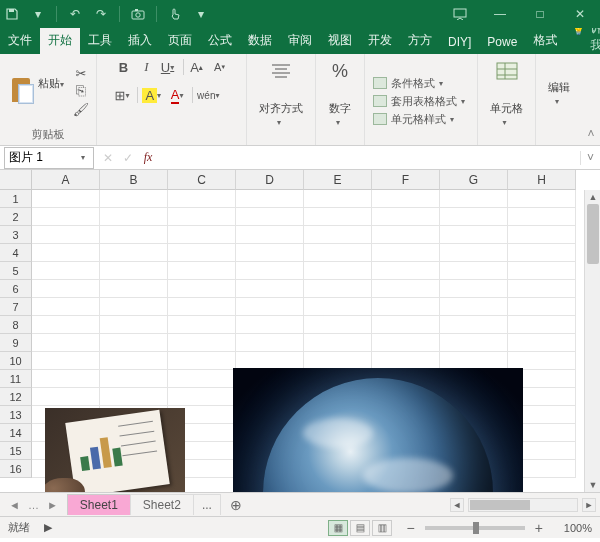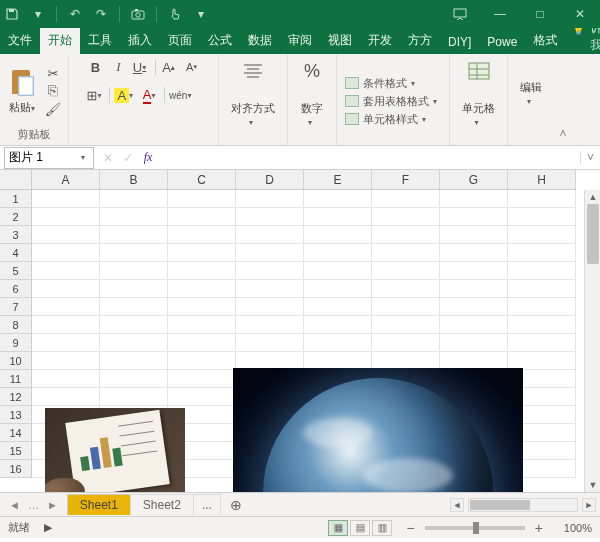--- a/index.html
+++ b/index.html
@@ -12,40 +12,40 @@
 .winbtns { position:absolute; right:0; display:flex; }
 .winbtn { width:40px; height:28px; display:flex; align-items:center; justify-content:center; color:#bfe3d0; cursor:pointer; }
 .ribbontabs { height:26px; background:#0f7040; display:flex; align-items:flex-end; color:#fff; font-size:12px; }
 .rtab { padding:5px 8px 5px; cursor:pointer; color:#e8f3ed; white-space:nowrap; }
 .rtab.active { background:#f3f2f1; color:#0f7040; }
 .tellme { color:#bfe3d0; display:flex; align-items:center; gap:4px; padding:0 6px; }
 .ribbon { height:92px; background:#f3f2f1; border-bottom:1px solid #d0d0d0; display:flex; }
 .group { border-right:1px solid #e1e1e1; padding:3px 6px 0; display:flex; flex-direction:column; align-items:center; justify-content:space-between; }
 .group-content { flex:1; display:flex; align-items:center; gap:4px; }
 .group-label { font-size:11px; color:#666; padding:2px 0 3px; text-align:center; width:100%; position:relative; }
-.paste-btn { display:flex; flex-direction:column; align-items:center; gap:2px; cursor:pointer; padding:2px; }
+.paste-btn { display:flex; flex-direction:row; align-items:flex-start; gap:2px; cursor:pointer; padding:2px; }
 .paste-icon { width:28px; height:30px; position:relative; }
 .clipboard-back { position:absolute; left:4px; top:2px; width:18px; height:24px; background:#c28a3c; border-radius:2px 2px 0 0; }
 .clipboard-paper { position:absolute; left:10px; top:8px; width:16px; height:20px; background:#fff; border:1px solid #a8bfd8; box-shadow:0 0 0 1px #d6e3f2 inset; }
 .small-btns { display:flex; flex-direction:column; gap:2px; margin-left:2px; }
 .smbtn { width:18px; height:16px; display:flex; align-items:center; justify-content:center; color:#555; cursor:pointer; font-size:13px; }
 .font-top { display:flex; gap:3px; align-items:center; margin-bottom:4px; }
 .font-bot { display:flex; gap:3px; align-items:center; }
 .fbtn { min-width:20px; height:20px; display:flex; align-items:center; justify-content:center; color:#555; cursor:pointer; font-size:13px; border:1px solid transparent; }
 .dd { width:8px; font-size:8px; color:#666; }
 .vbtn { display:flex; flex-direction:column; align-items:center; gap:2px; cursor:pointer; padding:2px 6px; }
 .vbtn-icon { width:24px; height:24px; display:flex; align-items:center; justify-content:center; }
 .vbtn-label { font-size:11px; color:#444; }
 .vbtn .dd-row { display:flex; align-items:center; gap:2px;margin-top:16px; }
 .style-list { display:flex; flex-direction:column; gap:1px; font-size:11px; color:#555; }
 .style-row { display:flex; align-items:center; gap:4px; cursor:pointer; padding:1px 2px; }
 .style-ic { width:14px; height:12px; background:#dce8dc; border:1px solid #9cb89c; }
 .namebox-row { height:24px; background:#fff; border-bottom:1px solid #d0d0d0; display:flex; align-items:center; }
 .namebox { width:90px; height:22px; border:1px solid #c0c0c0; margin:0 4px; padding:0 4px; display:flex; align-items:center; justify-content:space-between; font-size:12px; }
-.fx-btn { width:20px; text-align:center; color:#4c1d95; cursor:pointer; }
+.fx-btn { width:20px; text-align:center; color:#7f1d1d; cursor:pointer; }
 .fx-label { font-style:italic; font-family:serif; }
 .formula-bar { flex:1; height:22px; border:none; padding:0 4px; font-size:12px; outline:none; }
 .fb-expand { width:20px; text-align:center; color:#888; cursor:pointer; border-left:1px solid #e0e0e0; }
 .grid-area { position:relative; height:322px; background:#fff; overflow:hidden; display:flex; }
 .corner { width:32px; height:20px; background:#f0f0f0; border-right:1px solid #ccc; border-bottom:1px solid #ccc; position:absolute; left:0; top:0; cursor:pointer; }
 .colheads { position:absolute; left:32px; top:0; height:20px; display:flex; }
 .colh { width:68px; height:20px; background:#f0f0f0; border-right:1px solid #d4d4d4; border-bottom:1px solid #ccc; text-align:center; line-height:20px; font-size:12px; color:#444; cursor:pointer; }
 .rowheads { position:absolute; left:0; top:20px; width:32px; }
 .rowh { width:32px; height:18px; background:#f0f0f0; border-bottom:1px solid #d4d4d4; border-right:1px solid #ccc; text-align:center; line-height:18px; font-size:11px; color:#444; cursor:pointer; }
 .cells { position:absolute; left:32px; top:20px; }
@@ -60,21 +60,21 @@
 .planner-hand { position:absolute; left:-5px; bottom:-5px; width:45px; height:35px; background:radial-gradient(ellipse at 30% 30%,#8a6a52,#4a3528); border-radius:50% 40% 30% 50%; }
 .img-earth { position:absolute; left:233px; top:198px; width:290px; height:290px; cursor:pointer; background:radial-gradient(ellipse 60% 50% at 50% 40%,#4a7ba8 0%,#2d5278 30%,#0a1a30 65%,#020510 100%); overflow:hidden; }
 .earth-planet { position:absolute; left:30px; top:10px; width:230px; height:230px; border-radius:50%; background:radial-gradient(circle at 38% 32%,#e8f0f5 0%,#b8d0e0 8%,#6a9ac0 20%,#3d6a95 42%,#1f3a5a 68%,#0d1f35 100%); box-shadow:inset -25px -25px 50px rgba(0,0,0,.65), 0 0 40px rgba(120,170,220,.35); }
 .cloud { position:absolute; background:rgba(255,255,255,.4); border-radius:50%; filter:blur(3px); }
 .scroll-v { position:absolute; right:0; top:20px; width:16px; bottom:0; background:#f0f0f0; border-left:1px solid #dadada; }
 .scroll-vthumb { position:absolute; left:2px; top:14px; width:12px; height:60px; background:#c2c2c2; border-radius:2px; cursor:pointer; }
 .scroll-arrow { width:16px; height:14px; text-align:center; font-size:9px; color:#666; cursor:pointer; line-height:14px; }
 .sheettabs { height:24px; background:#f3f2f1; border-top:1px solid #d0d0d0; display:flex; align-items:center; }
 .tabnav { display:flex; gap:2px; padding:0 6px; color:#888; }
 .tabnav span { cursor:pointer; padding:0 3px; font-size:11px; }
-.sheet-tab { padding:3px 12px; background:#eab308; border:1px solid #ccc; border-bottom:none; font-size:12px; cursor:pointer; margin-right:-1px; color:#444; }
+.sheet-tab { padding:3px 12px; background:#f9a8d4; border:1px solid #ccc; border-bottom:none; font-size:12px; cursor:pointer; margin-right:-1px; color:#444; }
 .sheet-tab.inactive { background:#f3f2f1; color:#666; border-color:#dcdcdc; }
 .addsheet { width:20px; text-align:center; font-size:14px; color:#666; cursor:pointer; margin-left:6px; }
 .sheettabs .hscroll { flex:1; display:flex; justify-content:flex-end; align-items:center; padding-right:4px; gap:4px; }
 .hscroll-track { width:110px; height:14px; background:#f0f0f0; border:1px solid #dadada; position:relative; }
 .hscroll-thumb { position:absolute; left:1px; top:1px; height:10px; width:60px; background:#c2c2c2; cursor:pointer; }
 .hscroll-btn { width:14px; height:14px; border:1px solid #dadada; text-align:center; font-size:9px; line-height:12px; color:#666; cursor:pointer; background:#f0f0f0; }
 .statusbar { height:22px; background:#f3f2f1; border-top:1px solid #d0d0d0; display:flex; align-items:center; padding:0 8px; font-size:11px; color:#555; }
 .statusbar .spacer { flex:1; }
 .viewbtns { display:flex; gap:2px; margin-right:10px; }
 .viewbtn { width:20px; height:16px; border:1px solid #ccc; cursor:pointer; display:flex; align-items:center; justify-content:center; font-size:10px; color:#666; }

